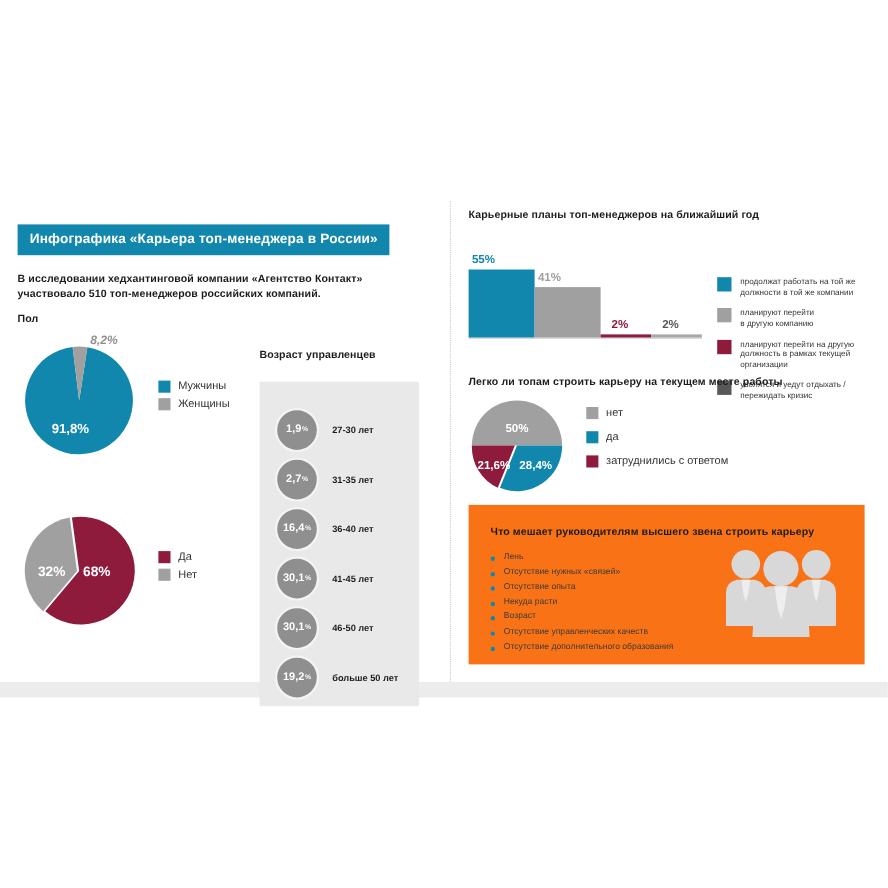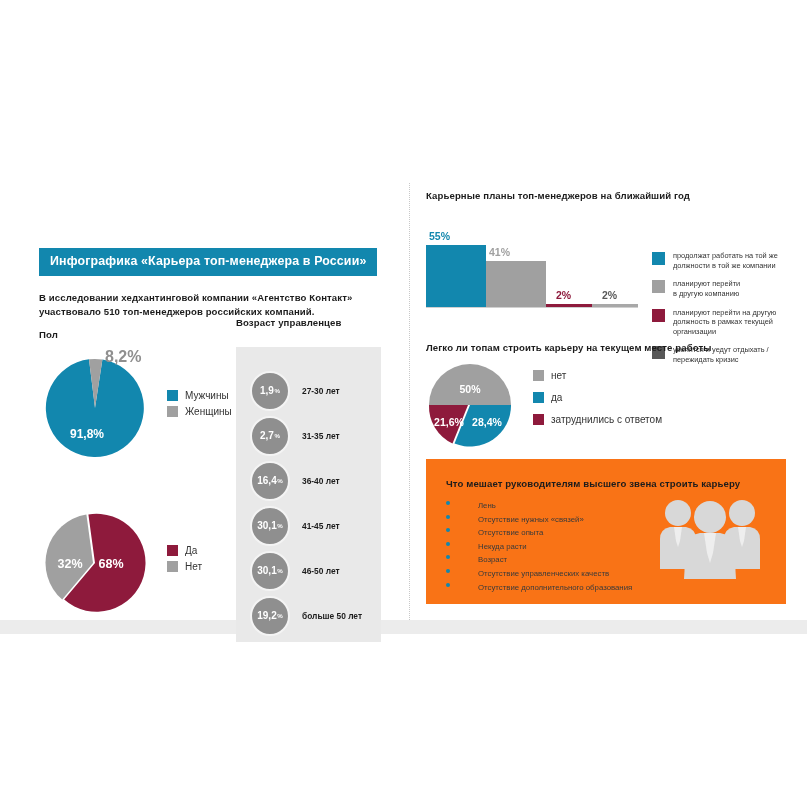--- a/index.html
+++ b/index.html
@@ -38,24 +38,23 @@
     left: 409px;
     top: 183px;
     width: 1px;
     height: 437px;
     border-left: 1px dotted #c8c8c8;
   }
 
   
   .left-panel {
     position: absolute;
-    left: 39px;
+    left: 16px;
     top: 204px;
     width: 372px;
-    margin-top: 44px;
   }
 
   .title-bar {
     display: inline-block;
     background: #1287ae;
     color: #ffffff;
     font-weight: bold;
     font-size: 12.4px;
     letter-spacing: 0.15px;
     padding: 7px 11px 7px 11px;
@@ -269,23 +268,22 @@
     letter-spacing: 0.1px;
   }
   .bb-list {
     position: absolute;
     left: 20px; top: 42px;
     margin: 0; padding: 0;
     list-style: none;
   }
   .bb-li {
     display: flex;
-    align-items: flex-start;
+    align-items: flex-end;
     margin-bottom: 4.6px;
-    gap: 20px;
   }
   .bb-dot {
     width: 4px; height: 4px;
     border-radius: 50%;
     background: #1287ae;
     flex: 0 0 auto;
     margin-right: 8px;
   }
   .bb-tx {
     font-size: 7.8px;
@@ -320,21 +318,21 @@
       <div class="sec-head">Пол</div>
       <div class="pie-row">
 
         <svg width="112" height="108" style="position:absolute;left:0;top:0;">
 
           <path d="M 56 56 L 63.4 7.6 A 49 49 0 1 1 50.0 7.36 Z" fill="#1287ae"></path>
 
           <path d="M 56 56 L 50.0 7.36 A 49 49 0 0 1 63.4 7.6 Z" fill="#a0a0a0"></path>
           <text x="48" y="86" fill="#ffffff" font-size="12" font-weight="bold" text-anchor="middle" font-family="Liberation Sans, sans-serif">91,8%</text>
         </svg>
-        <div style="position:absolute;left:66px;top:-4px;font-size:16px;font-weight:bold;color:#8f8f8f;">8,2%</div>
+        <div style="position:absolute;left:66px;top:-4px;font-size:11px;font-weight:bold;color:#8f8f8f;font-style:italic;">8,2%</div>
 
         <div class="legend" style="left:128px;top:38px;">
           <div class="legend-item">
             <span class="legend-sw" style="background:#1287ae"></span>
             <span class="legend-lb">Мужчины</span>
           </div>
           <div class="legend-item">
             <span class="legend-sw" style="background:#a0a0a0"></span>
             <span class="legend-lb">Женщины</span>
           </div>

